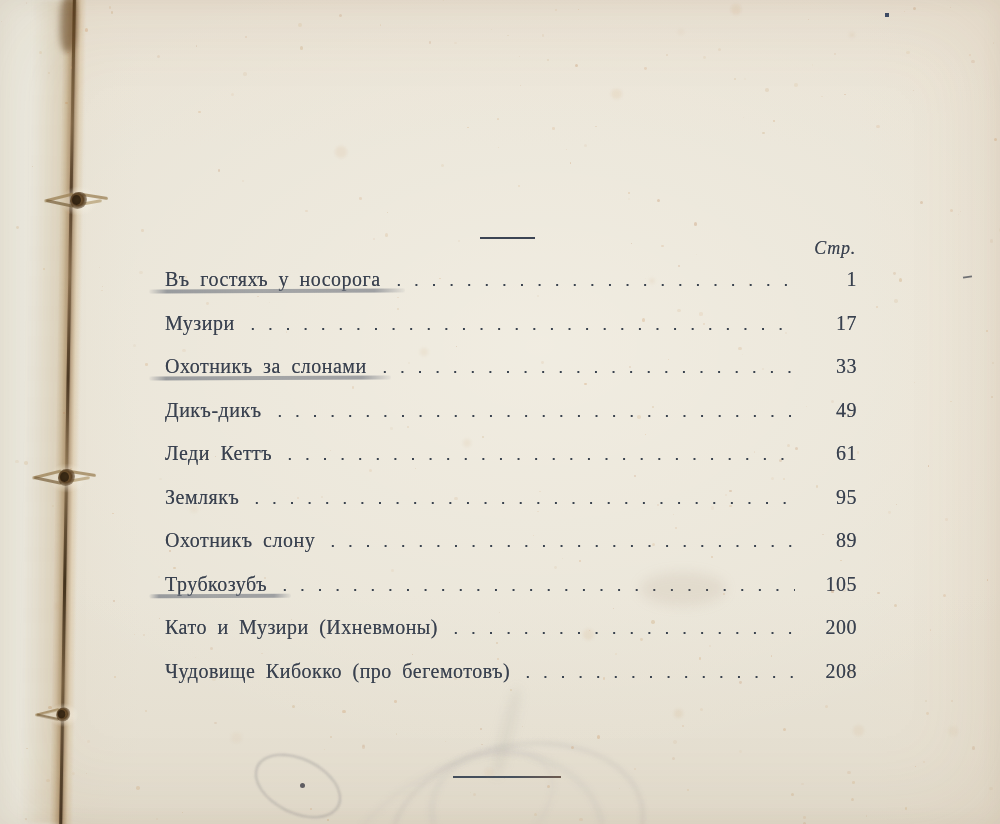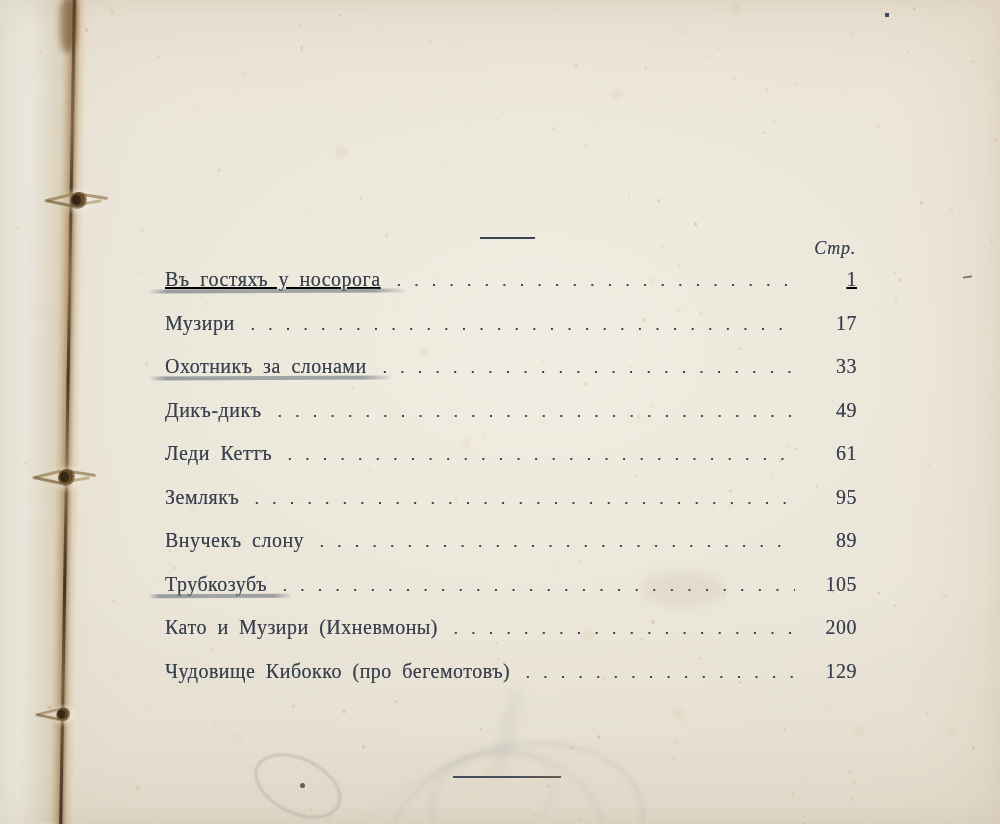--- a/index.html
+++ b/index.html
@@ -157,21 +157,21 @@
       <span class="strand s1"></span>
       <span class="strand s2"></span>
     <span class="core"></span>
       <span class="dark"></span>
   </div>
 
   <div class="title-rule"></div>
   <div class="col-header">Стр.</div>
 
   <div class="toc">
-      <div class="row" style="top: 266px; text-decoration: underline;">
+      <div class="row" style="top: 266px;">
         <span class="t">Въ гостяхъ у носорога<i class="pu"></i></span>
         <span class="leader"></span>
         <span class="n">1</span>
       </div>
       <div class="row" style="top: 309.55px;">
         <span class="t">Музири</span>
         <span class="leader"></span>
         <span class="n">17</span>
       </div>
       <div class="row" style="top: 353.1px;">
@@ -188,38 +188,38 @@
         <span class="t">Леди Кеттъ</span>
         <span class="leader"></span>
         <span class="n">61</span>
       </div>
       <div class="row" style="top: 483.75px;">
         <span class="t">Землякъ</span>
         <span class="leader"></span>
         <span class="n">95</span>
       </div>
       <div class="row" style="top: 527.3px;">
-        <span class="t">Внучекъ слону</span>
+        <span class="t">Охотникъ слону</span>
         <span class="leader"></span>
         <span class="n">89</span>
       </div>
       <div class="row" style="top: 570.85px;">
         <span class="t">Трубкозубъ<i class="pu"></i></span>
         <span class="leader"></span>
         <span class="n">105</span>
       </div>
       <div class="row" style="top: 614.4px;">
         <span class="t">Като и Музири (Ихневмоны)</span>
         <span class="leader"></span>
         <span class="n">200</span>
       </div>
       <div class="row" style="top: 657.95px;">
         <span class="t">Чудовище Кибокко (про бегемотовъ)</span>
         <span class="leader"></span>
-        <span class="n">129</span>
+        <span class="n">208</span>
       </div>
     </div>
 
   <div class="bottom-rule"></div>
 
   <div class="scrib sc6"></div>
   <div class="scrib sc5"></div>
   <div class="scrib sc1"></div>
   <div class="scrib sc2"></div>
   <div class="scrib sc7"></div>

